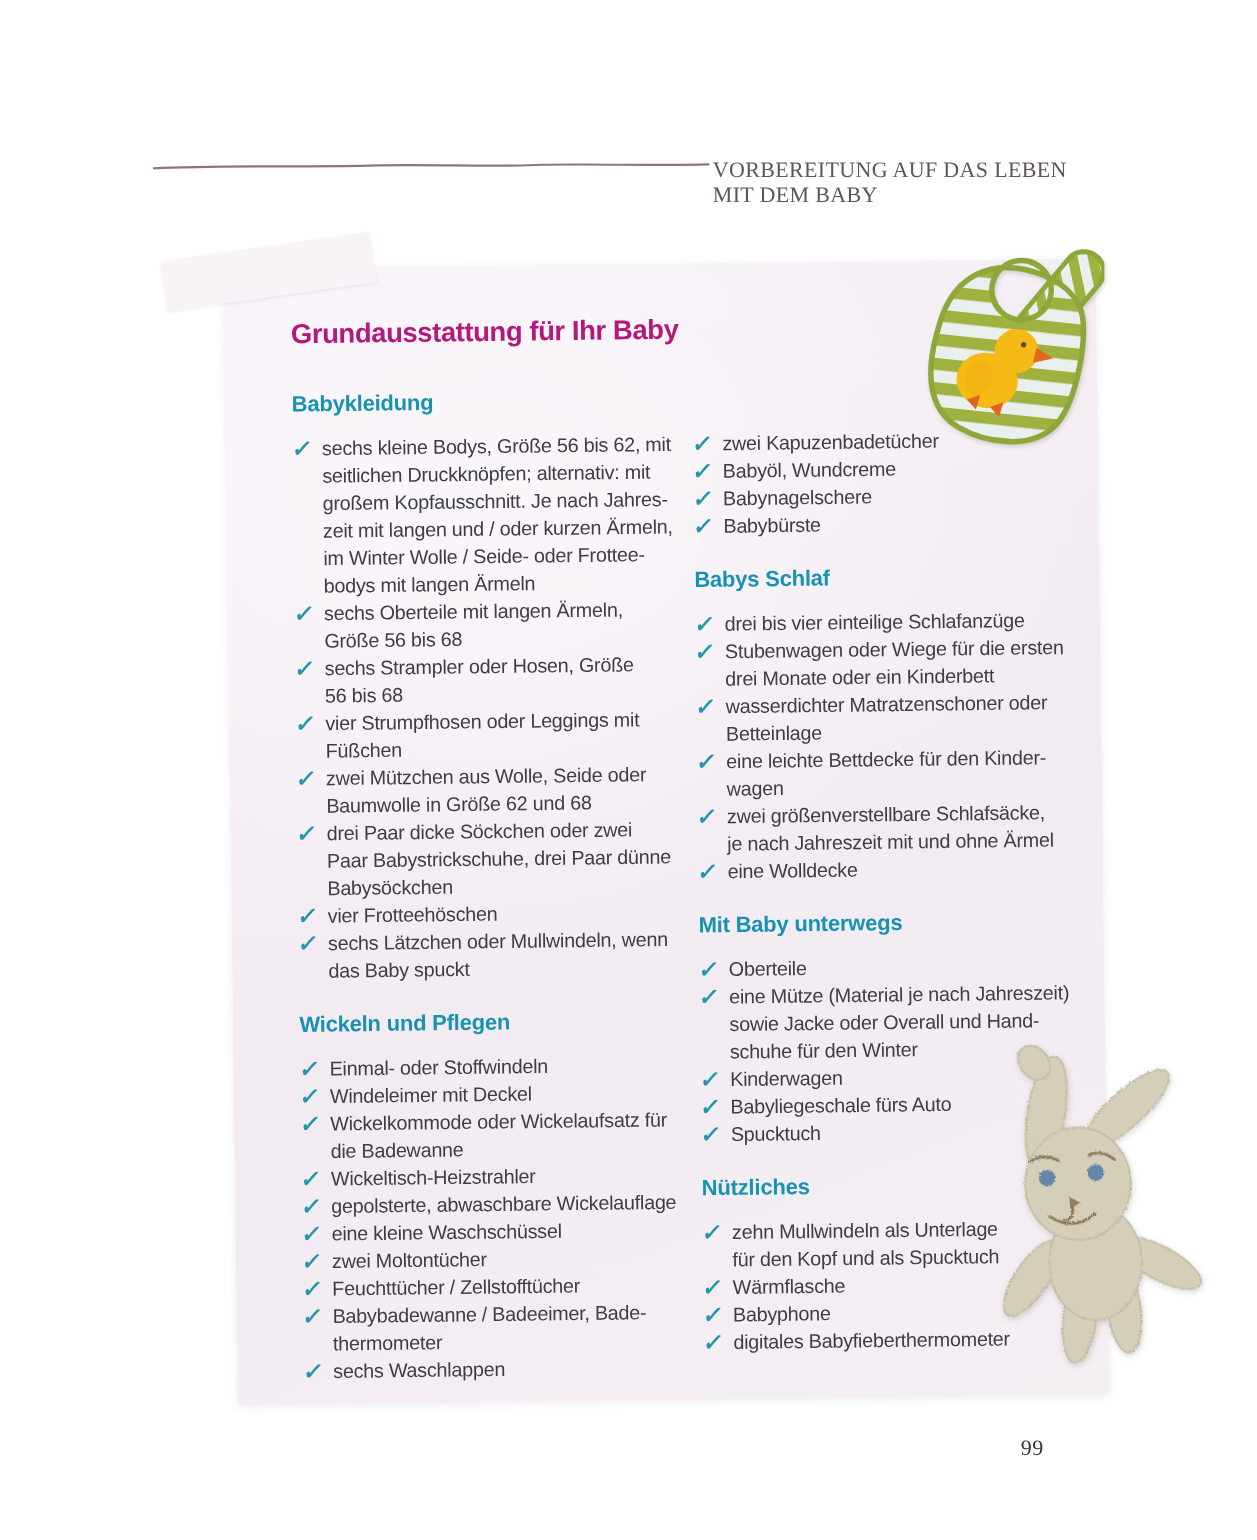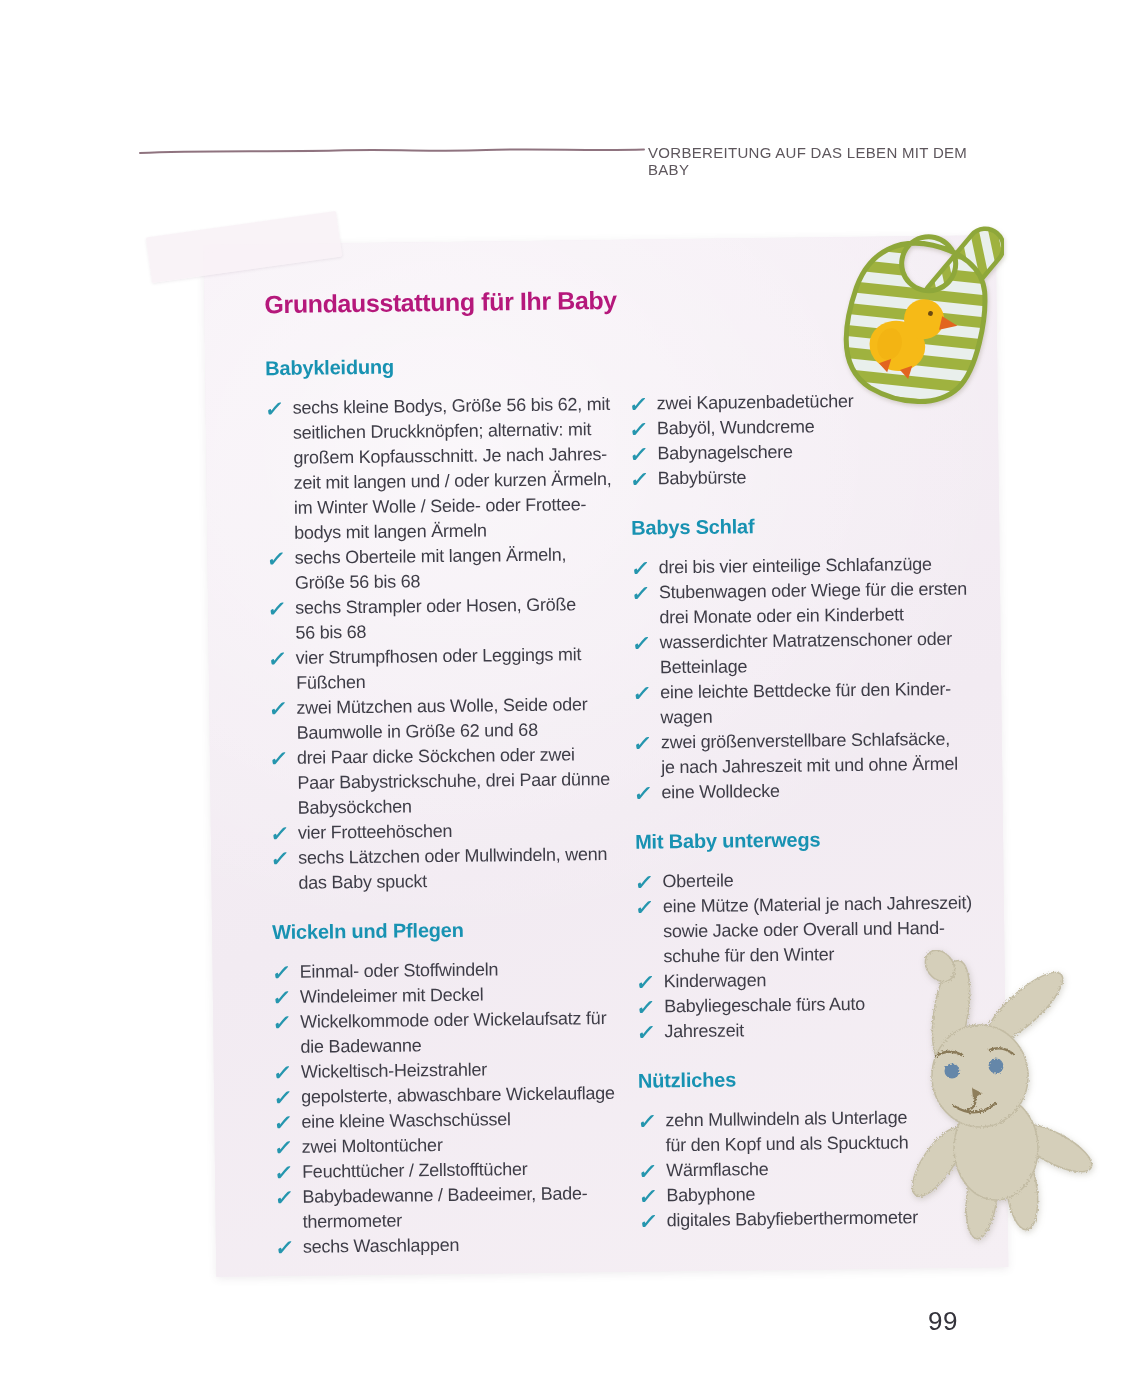--- a/index.html
+++ b/index.html
@@ -10,22 +10,22 @@
   }
   *{margin:0;padding:0;box-sizing:border-box}
   html,body{width:1143px;height:1400px}
   body{
     position:relative;background:#ffffff;overflow:hidden;
     font-family:"Liberation Sans", sans-serif;color:var(--c-body);
   }
   .rule-svg{position:absolute;left:136px;top:142px}
   .runhead-text{
     position:absolute;left:648px;top:144px;width:360px;
-    font-size:15px;letter-spacing:.3px;color:var(--c-header);
-    font-family:Liberation Sans, sans-serif;
+    font-size:20px;letter-spacing:.3px;color:var(--c-header);
+    font-family:Liberation Serif, serif;
   }
   
   .paper{
     position:absolute;left:210px;top:240px;width:792px;height:1032px;
     background:
       radial-gradient(ellipse 120% 80% at 30% 20%, rgba(255,255,255,.5), rgba(255,255,255,0) 60%),
       linear-gradient(160deg,#f7f1f7 0%,#f2ebf2 55%,#f5eff4 100%);
     background-color:var(--c-paper);
     transform:rotate(-.7deg);
     box-shadow:0 2px 8px rgba(90,70,90,.10);
@@ -56,22 +56,23 @@
   }
   .itext{
     white-space:pre;font-size:18px;line-height:25px;letter-spacing:-.25px;
     color:var(--c-body);
   }
   
   .bib-wrap{position:absolute;left:836px;top:210px;width:168px;height:200px;filter:drop-shadow(1px 2px 2px rgba(100,90,60,.25))}
   .bunny-wrap{position:absolute;left:896px;top:950px;width:214px;height:292px;filter:drop-shadow(1px 2px 3px rgba(100,95,70,.25))}
   
   .folio{
-    position:absolute;left:928px;top:1306px;font-size:26px;color:#34333b;
+    position:absolute;left:928px;top:1306px;font-size:20px;color:#34333b;
     letter-spacing:.5px;
+    font-family:Liberation Serif, serif;
   }
 </style>
 </head>
 <body>
 
 <svg class="rule-svg" width="512" height="18" viewBox="0 0 512 18">
   <path d="M4,11 C60,8 130,10 200,8.5 C260,7 300,10 350,8 C400,6.5 460,9 508,7.5" fill="none" stroke="var(--c-rule)" stroke-width="2" stroke-linecap="round" opacity="0.85"></path>
 </svg>
 <div class="runhead-text">VORBEREITUNG AUF DAS LEBEN MIT DEM BABY</div>
 
@@ -227,21 +228,21 @@
       <div class="item">
         <span class="check">✓</span>
         <span class="itext">Kinderwagen</span>
       </div>
       <div class="item">
         <span class="check">✓</span>
         <span class="itext">Babyliegeschale fürs Auto</span>
       </div>
       <div class="item">
         <span class="check">✓</span>
-        <span class="itext">Jahreszeit</span>
+        <span class="itext">Spucktuch</span>
       </div>
       <div class="sec-heading">Nützliches</div>
       <div class="item">
         <span class="check">✓</span>
         <span class="itext">zehn Mullwindeln als Unterlage
 für den Kopf und als Spucktuch</span>
       </div>
       <div class="item">
         <span class="check">✓</span>
         <span class="itext">Wärmflasche</span>

